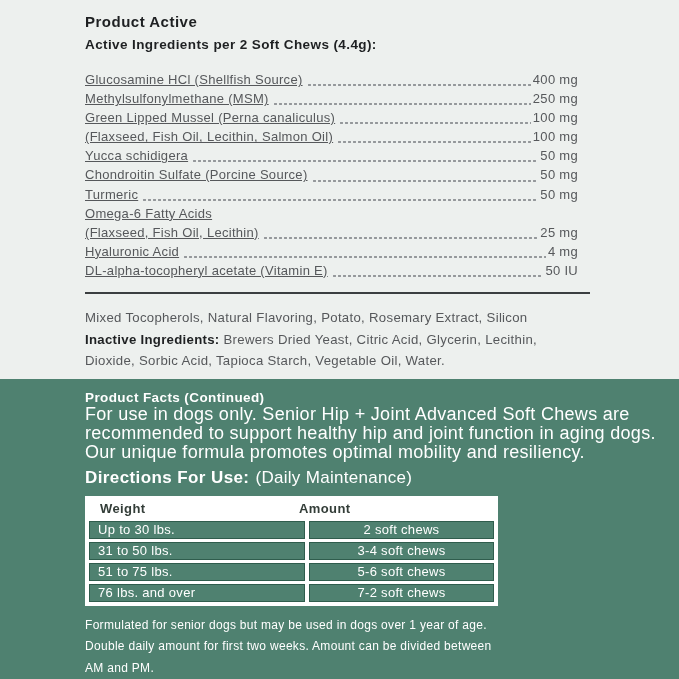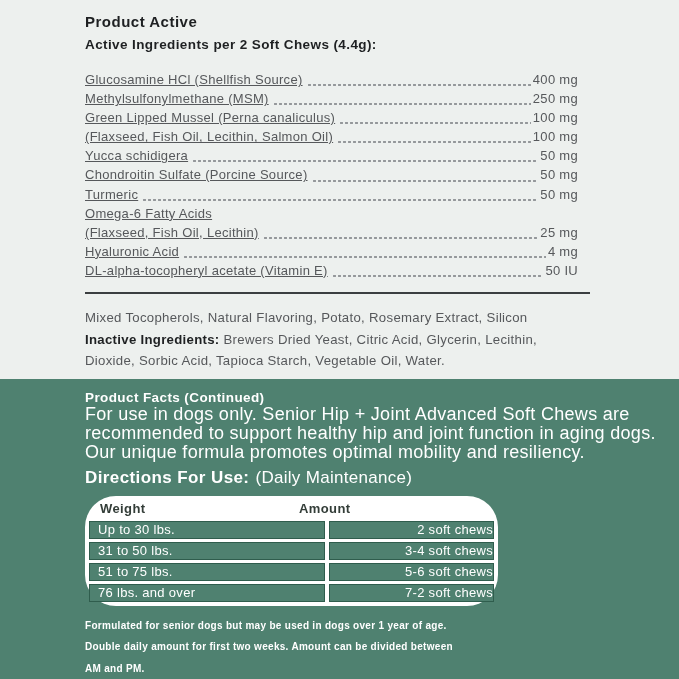--- a/index.html
+++ b/index.html
@@ -67,38 +67,37 @@
     font-size:13.5px;font-weight:bold;letter-spacing:0.4px;
   }
   .intro .line{font-size:18px;line-height:19.2px;white-space:nowrap;}
   .directions{margin-top:6px;font-size:17px;}
   .directions b{letter-spacing:0.4px;}
   .directions .note{margin-left:6px;font-weight:normal;}
 
   .dir-table{
     margin-top:8px;width:413px;background:var(--white);
     padding:3px 4px 4px 4px;
-    border-radius:31px;
   }
   .dir-head{
     display:flex;align-items:center;height:19px;
     color:var(--th-text);font-size:13px;font-weight:bold;letter-spacing:0.4px;
   }
   .dir-head .hw{width:210px;padding-left:11px;}
   .dir-head .ha{flex:1;text-align:left;}
   .dir-row{display:flex;margin-top:3px;}
   .dir-cell{
     background:var(--green);border:1px solid var(--cell-border);
     height:18px;line-height:16px;font-size:13px;color:var(--white);
   }
-  .dir-cell.w{width:236px;padding-left:8px;margin-right:4px;}
-  .dir-cell.a{flex:1;text-align:right;}
+  .dir-cell.w{width:216px;padding-left:8px;margin-right:4px;}
+  .dir-cell.a{flex:1;text-align:center;}
 
   .footer-note{margin-top:9px;}
-  .footer-note .line{font-size:10px;line-height:21.3px;white-space:nowrap;font-weight:bold;}
+  .footer-note .line{font-size:12px;line-height:21.3px;white-space:nowrap;}
 </style>
 </head>
 <body>
 
 <div class="label">
 
   <section class="top-section">
     <div class="pf-title">Product Active</div>
     <div class="active-heading">Active Ingredients per 2 Soft Chews (4.4g):</div>
 

